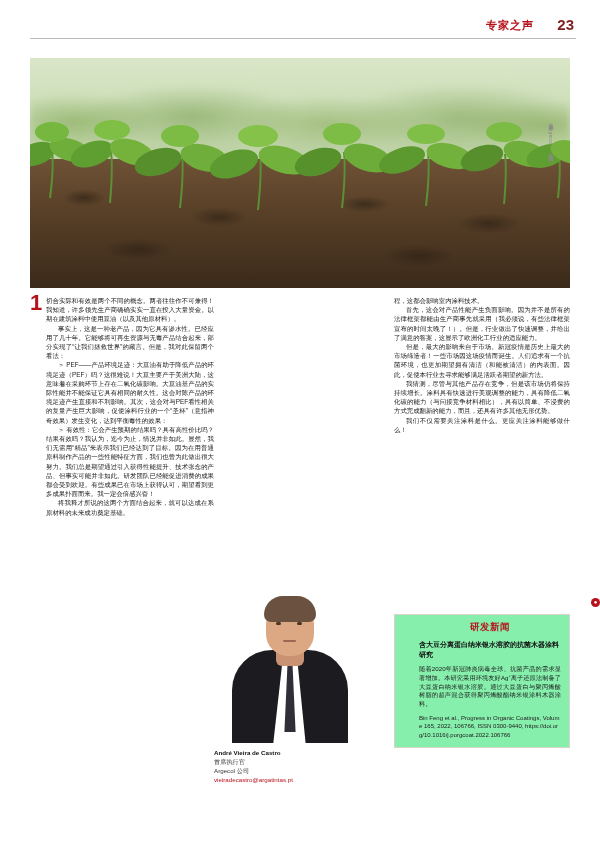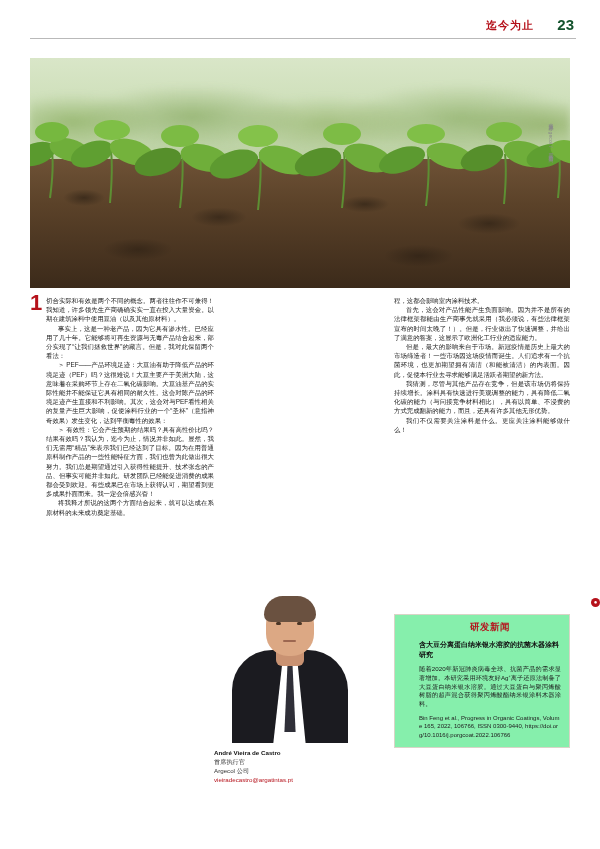--- a/index.html
+++ b/index.html
@@ -45,21 +45,21 @@
     font-weight: bold;
     color: #b5121b;
     letter-spacing: 1px;
   }
   .header-page {
     position: absolute;
     right: 2px;
     top: -2px;
     font-size: 15px;
     font-weight: bold;
-    color: #14532d;
+    color: #7f1d1d;
   }
 
   
   .hero {
     position: absolute;
     top: 58px;
     left: 30px;
     width: 540px;
     height: 230px;
     overflow: hidden;
@@ -336,21 +336,21 @@
     color: #b5121b;
   }
   .footer-text .dark { color: #3b3b3b; font-weight: bold; }
 </style>
 </head>
 <body>
 
 <div class="page">
 
   <div class="header">
-    <div class="header-title">迄今为止</div>
+    <div class="header-title">专家之声</div>
     <div class="header-page">23</div>
     <div class="header-rule"></div>
   </div>
 
   <div class="hero">
     <div class="sky"></div>
     <div class="blur-band"></div>
     <div class="soil"></div>
     <svg class="plants" viewBox="0 0 540 230" preserveAspectRatio="none">
       <g fill="#4e8b2a">

